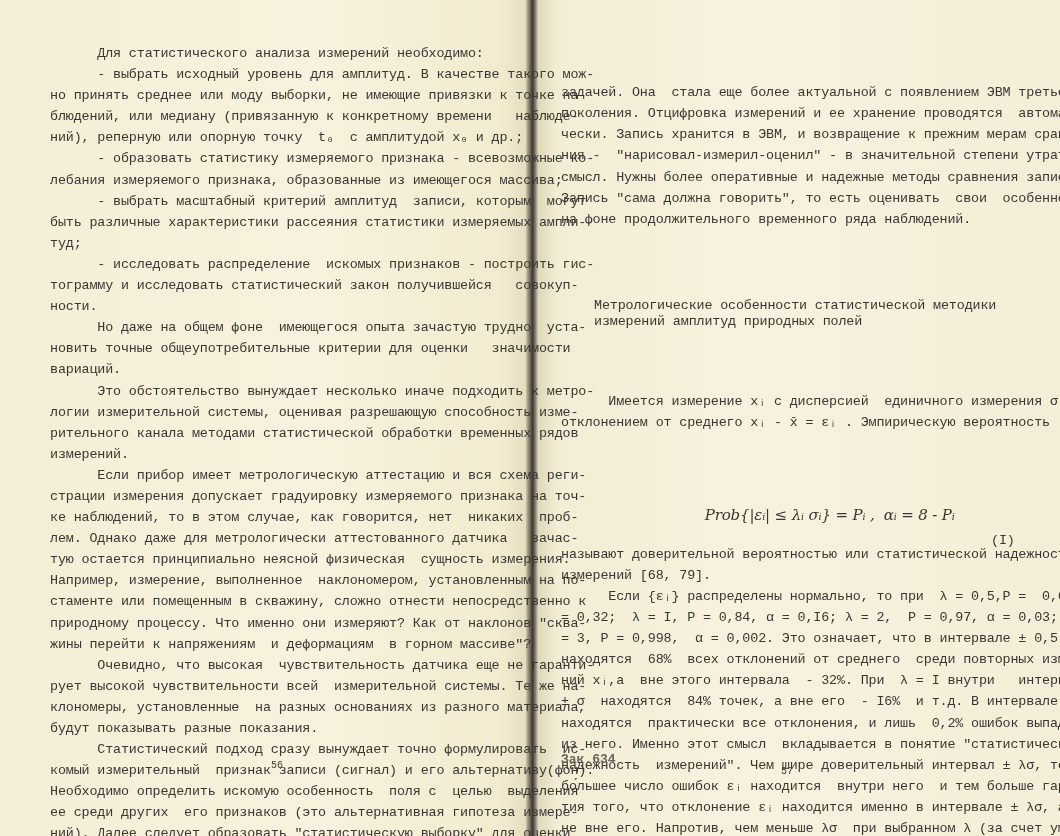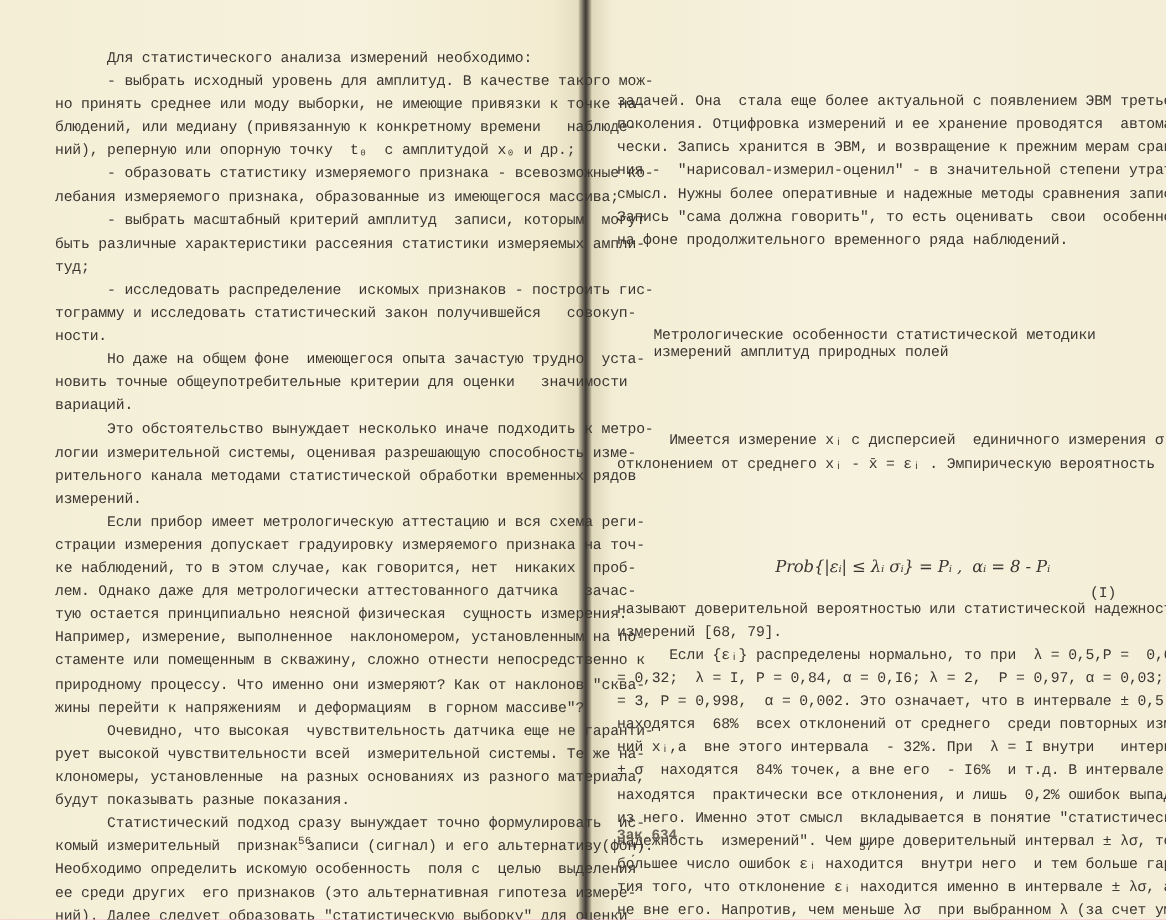--- a/index.html
+++ b/index.html
@@ -2,21 +2,21 @@
 <html><head>
 <meta charset="utf-8">
 <style>
   html, body { margin:0; padding:0; }
   body {
     width:1060px; height:836px; overflow:hidden;
     background:#f6f0d8;
     font-family:"Liberation Mono","DejaVu Sans Mono",monospace;
     color:#3a3631;
   }
-  .spread { position:relative; width:1060px; height:836px; background:#f9a8d4; }
+  .spread { position:relative; width:1060px; height:836px; background:#fde047; }
   .page { position:absolute; top:0; height:836px; }
   .page-left { left:0; width:528px; background:linear-gradient(to right,#f4eed6 0%,#f7f2dd 60%,#f2ebd0 95%,#e4dcc0 100%); }
   .page-right { left:536px; width:524px; background:linear-gradient(to right,#ddd5b8 0%,#f3edd5 4%,#f7f2de 40%,#f4eed8 100%); }
   .gutter { position:absolute; left:526px; top:0; width:12px; height:836px;
     background:linear-gradient(to right,#cfc6a8 0%,#6d665a 35%,#3c3833 55%,#8b8471 80%,#d8d0b3 100%); }
   .text { position:absolute; font-size:13.4px; line-height:21.1px; white-space:pre; letter-spacing:-0.15px; }
   .left-text { left:50px; top:43px; }
   .right-text { left:561px; top:40px; }
   .line { display:block; height:21.1px; }
   .heading { display:block; line-height:16px; }

